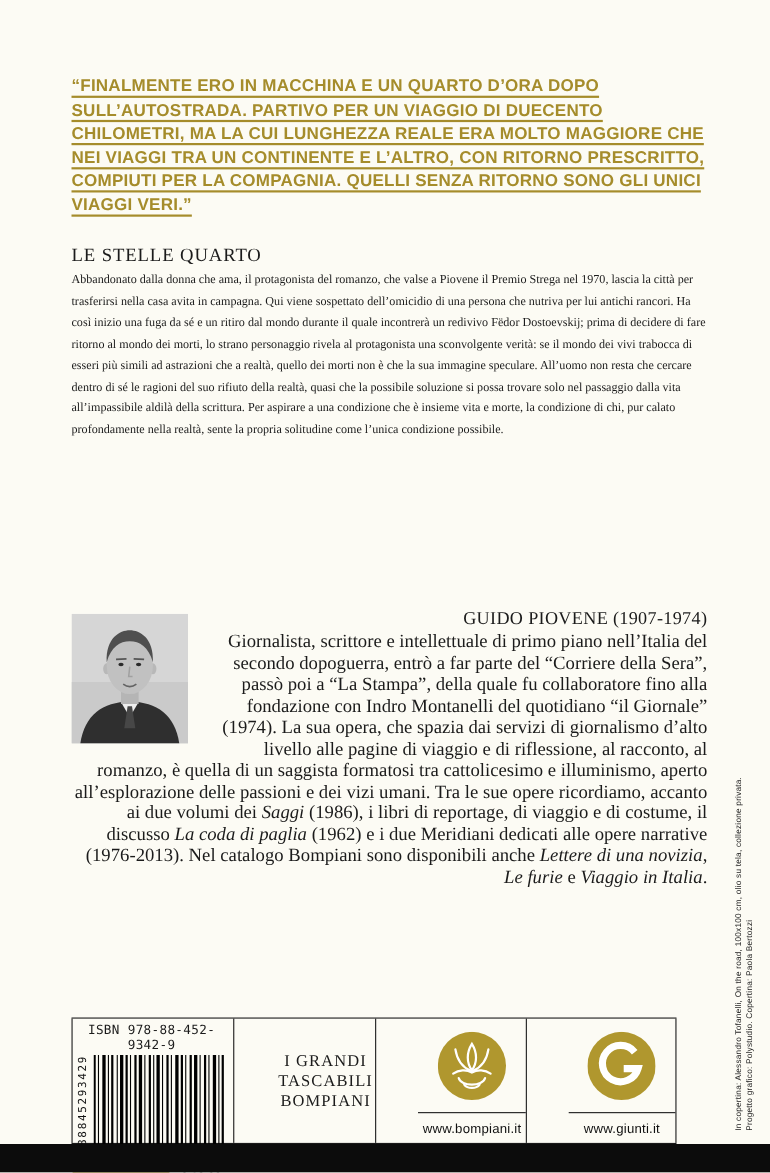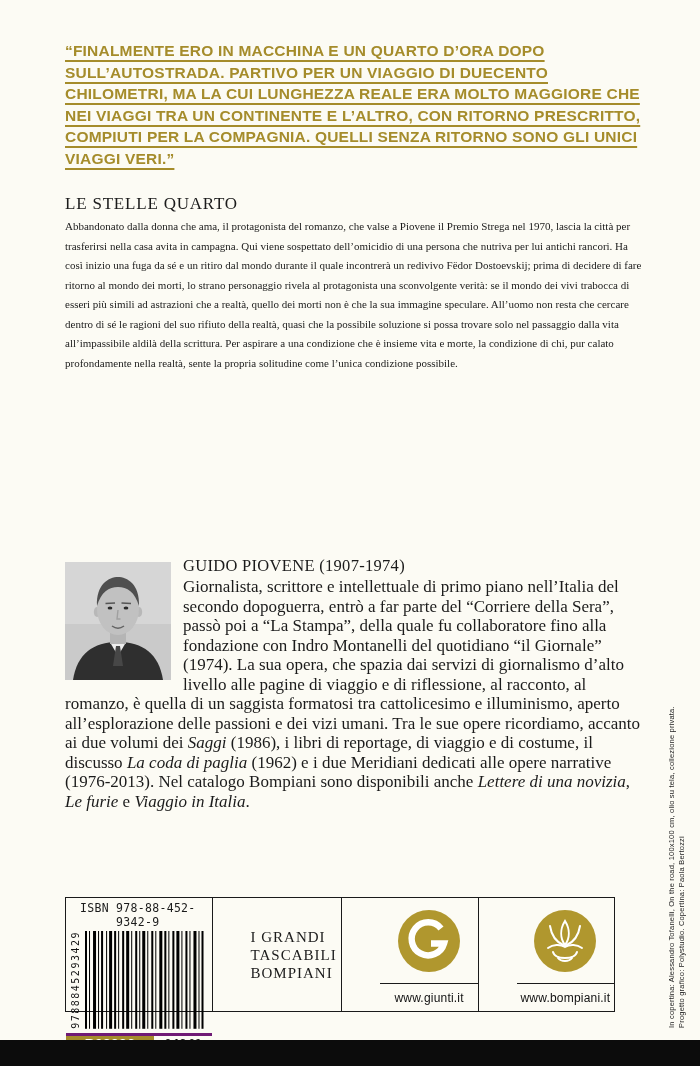--- a/index.html
+++ b/index.html
@@ -4,41 +4,41 @@
 <style>
   * { margin:0; padding:0; box-sizing:border-box; }
   html,body { width:700px; height:1066px; }
   body {
     position:relative;
     background:var(--bg, #fcfbf4);
     color:var(--ink, #1b1b1b);
     font-family:"Liberation Serif", serif;
     overflow:hidden;
   }
-  .page { position:absolute; inset:0; }
+  .page { position:absolute; inset:0;margin-top:28px; }
 
   
   .quote {
     position:absolute; left:65px; top:40px; width:578px;
     font-family:"Liberation Sans", sans-serif;
     font-weight:700; font-size:15.5px; line-height:21.5px;
     letter-spacing:0.2px; text-transform:uppercase;
     color:var(--gold, #a58c2b);
     text-decoration:underline;
     text-decoration-thickness:1.5px;
     text-underline-offset:4px;
   }
 
   
   .synopsis { position:absolute; left:65px; top:194px; width:578px; }
   .title { font-size:17px; font-weight:400; letter-spacing:0.8px; margin-bottom:3px; }
   .body-text { font-size:11px; line-height:19.5px; }
 
   
-  .author { position:absolute; left:65px; top:556px; width:578px; }
+  .author { position:absolute; left:65px; top:524px; width:578px;text-align:right; }
   .photo { float:left; width:106px; height:118px; margin:6px 12px 4px 0; }
   .photo svg { display:block; filter:grayscale(1) contrast(1.02); }
   .author-name { font-size:16.5px; font-weight:400; letter-spacing:0.3px; margin-bottom:1px; }
   .bio { font-size:17px; line-height:19.5px; }
 
   
   .footer {
     position:absolute; left:65px; top:897px; width:550px; height:115px;
     display:flex;
     border-top:1px solid #1a1a1a;
@@ -73,21 +73,21 @@
     display:flex; align-items:center; justify-content:center;
   }
   .price {
     flex:1; display:flex; align-items:center; justify-content:center;
     font-weight:700; font-size:11px; color:#111;
   }
 
   .imprint {
     font-family:"Liberation Serif", serif;
     font-size:15px; line-height:18px; letter-spacing:1px;
-    text-align:left; display:flex; flex-direction:column;
+    text-align:center; display:flex; flex-direction:column;
   }
 
   .logo-area { flex:1; display:flex; align-items:center; justify-content:center; }
   .logo-circle { fill:var(--logogold, #b0972e); }
   .url {
     height:28px; border-top:1px solid #1a1a1a;
     display:flex; align-items:center; justify-content:center;
     font-size:12px; color:#111; letter-spacing:0.2px;
   }
 
@@ -188,46 +188,46 @@
     </div>
 
     <div class="cell c2">
       <div class="imprint">
         <span>I GRANDI</span>
         <span>TASCABILI</span>
         <span>BOMPIANI</span>
       </div>
     </div>
 
-    <div class="cell c4">
-      <div class="logo-area">
-        <svg width="62" height="62" viewBox="0 0 62 62">
-          <circle class="logo-circle" cx="31" cy="31" r="31"></circle>
-          <path d="M43 18.5 A16.5 16.5 0 1 0 46 33.5 L33 33.5" fill="none" stroke="#fff" stroke-width="6.5"></path>
-        </svg>
-      </div>
-      <div class="url">www.giunti.it</div>
-    </div>
-
     <div class="cell c3">
       <div class="logo-area">
         <svg width="62" height="62" viewBox="0 0 62 62">
           <circle class="logo-circle" cx="31" cy="31" r="31"></circle>
           <g fill="none" stroke="#fff" stroke-width="2" stroke-linecap="round">
             <path d="M31 11 C26 19 26 28 31 35 C36 28 36 19 31 11 Z"></path>
             <path d="M16 16 C17.5 26 23 32.5 30 35.5"></path>
             <path d="M46 16 C44.5 26 39 32.5 32 35.5"></path>
             <path d="M14 38 C19 34.5 26 34 31 37 C36 34 43 34.5 48 38"></path>
             <path d="M19 42 C21 50 41 50 43 42"></path>
             <path d="M24 48 C27 52 35 52 38 48"></path>
           </g>
         </svg>
       </div>
       <div class="url">www.bompiani.it</div>
     </div>
 
+    <div class="cell c4">
+      <div class="logo-area">
+        <svg width="62" height="62" viewBox="0 0 62 62">
+          <circle class="logo-circle" cx="31" cy="31" r="31"></circle>
+          <path d="M43 18.5 A16.5 16.5 0 1 0 46 33.5 L33 33.5" fill="none" stroke="#fff" stroke-width="6.5"></path>
+        </svg>
+      </div>
+      <div class="url">www.giunti.it</div>
+    </div>
+
   </section>
 
   <div class="side-credit">In copertina: Alessandro Tofanelli, On the road, 100x100 cm, olio su tela, collezione privata.  Progetto grafico: Polystudio. Copertina: Paola Bertozzi</div>
 
   <div class="bottom-bar"></div>
 
 </div>
 
 </body></html>

